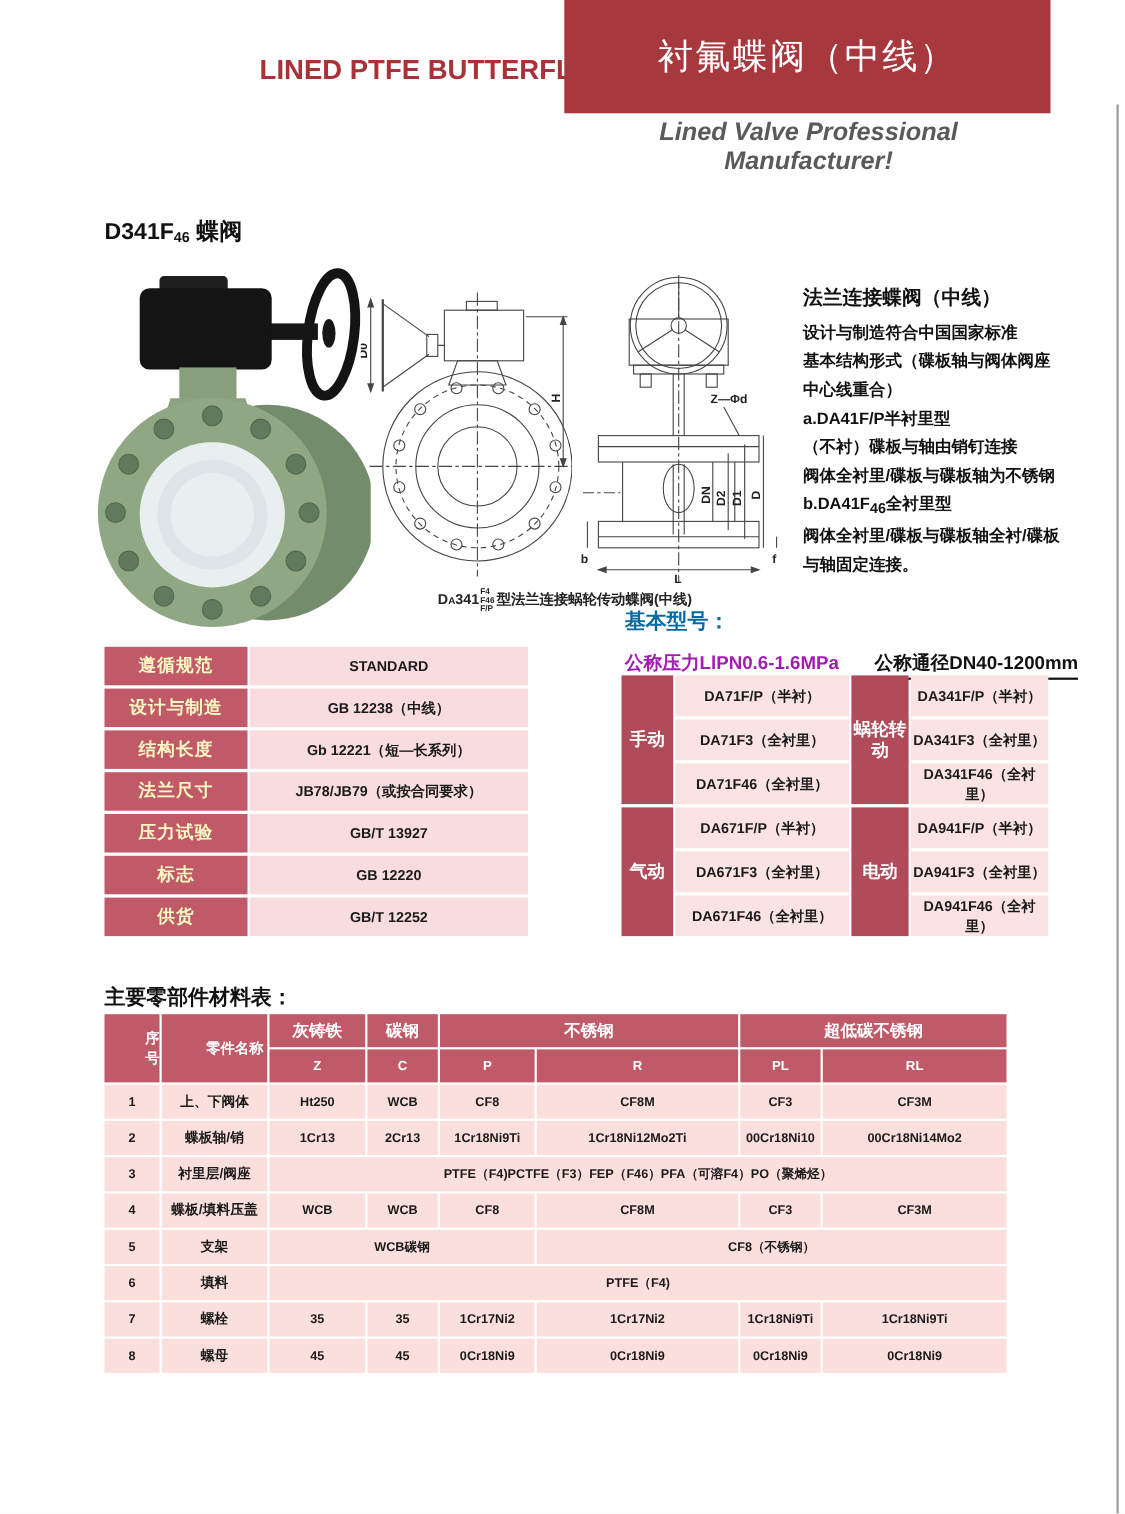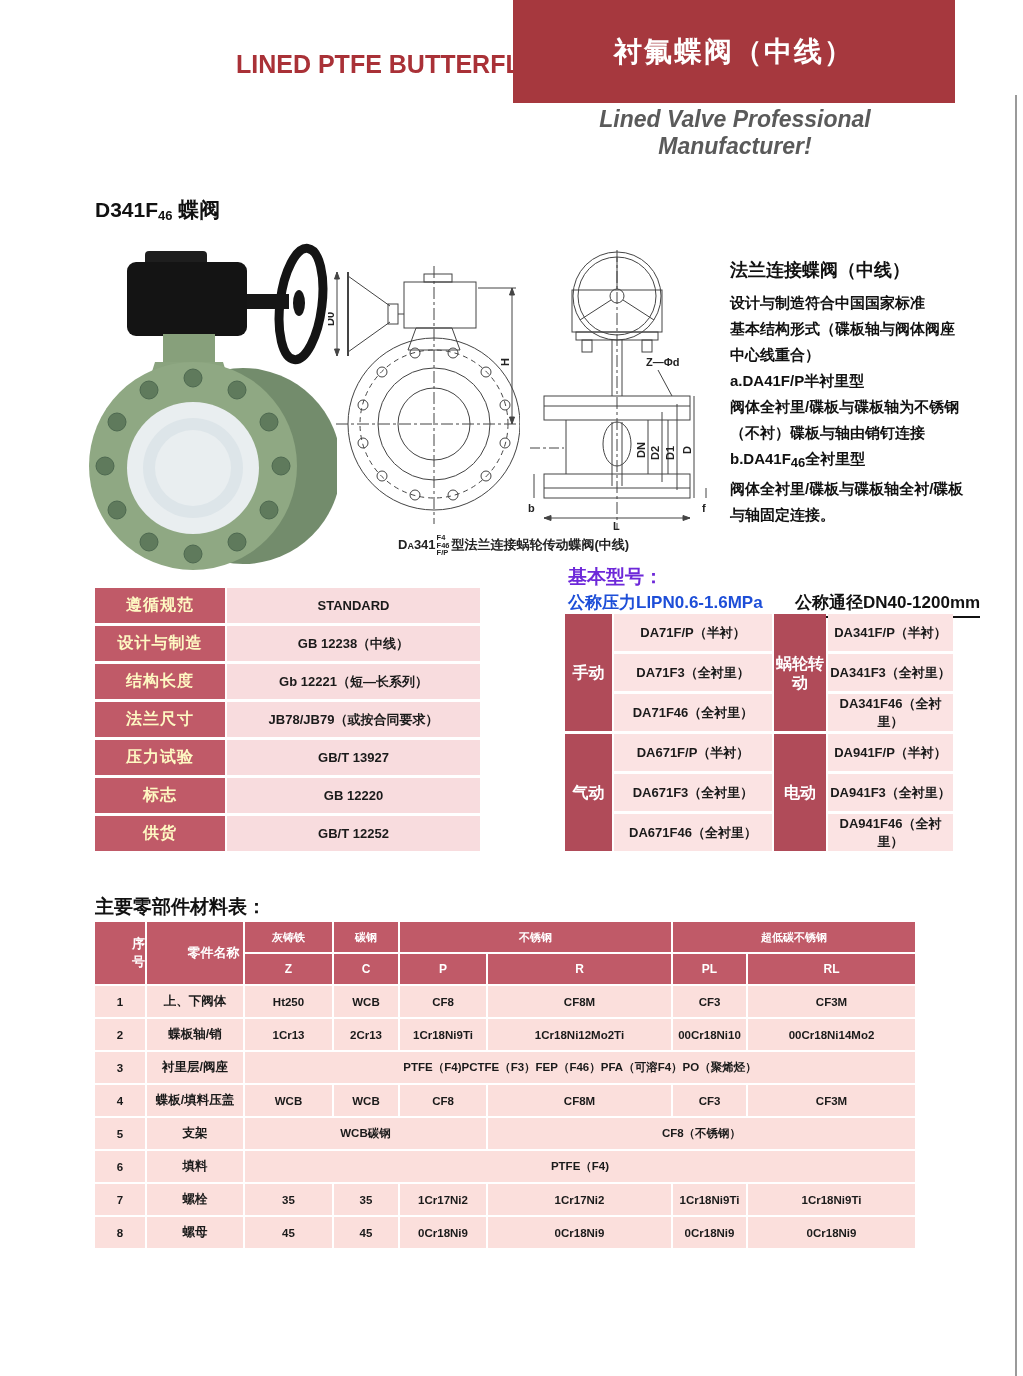--- a/index.html
+++ b/index.html
@@ -3,21 +3,21 @@
 <meta charset="utf-8">
 <style>
   * { margin:0; padding:0; box-sizing:border-box; }
   body { background:#e8e8e8; font-family:"Liberation Sans","DejaVu Sans",sans-serif; }
   .page { position:relative; width:1023px; height:1376px; background:#ffffff; margin:0 auto; overflow:hidden; }
   .edge-line { position:absolute; left:1015px; top:95px; width:2px; height:1281px; background:#9a9a9a; }
 
   
   .title-en { position:absolute; left:236px; top:50px; color:#a93137; font-size:25px; font-weight:bold; letter-spacing:0px; }
   .banner { position:absolute; left:513px; top:0; width:442px; height:103px; background:#a6383e; display:flex; align-items:center; justify-content:center; }
-  .banner span { color:#ffffff; font-size:28px; font-weight:bold; letter-spacing:2px; }
+  .banner span { color:#ffffff; font-size:32px; font-weight:normal; letter-spacing:2px; }
   .subtitle { position:absolute; left:590px; top:106px; width:290px; text-align:center; color:#5a5a5a; font-size:23px; line-height:27px; font-style:italic; font-weight:bold; }
 
   .model-heading { position:absolute; left:95px; top:196px; font-size:21px; font-weight:bold; color:#111; }
   .subnum { font-size:13px; vertical-align:-3px; font-weight:bold; }
 
   
   .photo-svg { position:absolute; left:75px; top:238px; width:262px; height:335px; }
   .draw1-svg { position:absolute; left:328px; top:252px; width:192px; height:278px; }
   .draw2-svg { position:absolute; left:520px; top:246px; width:200px; height:288px; }
   .draw-line { stroke:#444; stroke-width:1; fill:none; }
@@ -27,43 +27,43 @@
   .cap-a { font-size:9px; }
   .cap-stack { display:inline-block; vertical-align:middle; margin:0 2px 0 1px; }
   .cap-stack div { font-size:7.5px; line-height:7.5px; font-weight:bold; }
 
   
   .desc { position:absolute; left:730px; top:258px; width:250px; color:#111; }
   .desc-title { font-size:18px; font-weight:bold; margin-bottom:8px; }
   .desc-line { font-size:15px; font-weight:bold; line-height:26px; }
 
   
-  .bm-heading { position:absolute; left:568px; top:564px; font-size:19px; font-weight:bold; color:#6d28d9; }
-  .bm-pressure { position:absolute; left:568px; top:591px; font-size:17px; font-weight:bold; color:#1d4ed8; }
+  .bm-heading { position:absolute; left:568px; top:552px; font-size:19px; font-weight:bold; color:#0369a1; }
+  .bm-pressure { position:absolute; left:568px; top:591px; font-size:17px; font-weight:bold; color:#a21caf; }
   .bm-diameter { position:absolute; left:795px; top:591px; font-size:17px; font-weight:bold; color:#111; border-bottom:2px solid #111; padding-bottom:2px; }
 
   
   .std-table { position:absolute; left:93px; top:585px; border-collapse:separate; border-spacing:2px 3px; }
   .std-table td { height:35px; text-align:center; vertical-align:middle; }
   .std-lbl { background:#c05a68; color:#fef9c3; font-size:16px; font-weight:bold; width:130px; letter-spacing:1px; }
   .std-val { background:#f8dcde; color:#1a1a1a; font-size:13px; font-weight:bold; width:253px; }
 
   
   .mod-table { position:absolute; left:563px; top:611px; border-collapse:separate; border-spacing:2px 3px; }
   .mod-table td { height:37px; text-align:center; vertical-align:middle; }
   .mod-lbl { background:#b04b59; color:#fff; font-size:16px; font-weight:bold; line-height:19px; }
   .mod-lbl.w1 { width:47px; } .mod-lbl.w2 { width:52px; }
   .mod-val { background:#fbe3e3; color:#1a1a1a; font-size:13px; font-weight:bold; }
   .mod-val.c1 { width:158px; } .mod-val.c2 { width:125px; }
 
   
   .mat-title { position:absolute; left:95px; top:894px; font-size:19px; font-weight:bold; color:#111; }
   .mat-table { position:absolute; left:93px; top:920px; border-collapse:separate; border-spacing:2px; }
   .mat-table th { background:#c05a68; color:#fff; font-weight:bold; text-align:center; vertical-align:middle; }
-  .mat-table th.grp { height:30px; font-size:11px; }
+  .mat-table th.grp { height:30px; font-size:15px; }
   .mat-table th.ltr { height:30px; font-size:12px; }
   .mat-table th.corner { font-size:13px;padding-left:37px; }
   .mat-table td { background:#fbdfdc; color:#1a1a1a; font-weight:bold; text-align:center; vertical-align:middle; height:31px; font-size:11.5px; }
   .mat-table td.part { font-size:12.5px; }
   .cw-no{width:50px;} .cw-part{width:96px;} .cw-z{width:87px;} .cw-c{width:64px;}
   .cw-p{width:86px;} .cw-r{width:183px;} .cw-pl{width:73px;} .cw-rl{width:167px;}
 </style>
 </head>
 <body>
 
@@ -203,22 +203,22 @@
       <div>F/P</div>
     </span><span>型法兰连接蜗轮传动蝶阀(中线)</span>
   </div>
 
   <div class="desc">
     <div class="desc-title">法兰连接蝶阀（中线）</div>
     <div class="desc-line">设计与制造符合中国国家标准</div>
     <div class="desc-line">基本结构形式（碟板轴与阀体阀座</div>
     <div class="desc-line">中心线重合）</div>
     <div class="desc-line">a.DA41F/P半衬里型</div>
+    <div class="desc-line">（不衬）碟板与轴由销钉连接</div>
     <div class="desc-line">阀体全衬里/碟板与碟板轴为不锈钢</div>
-    <div class="desc-line">（不衬）碟板与轴由销钉连接</div>
     <div class="desc-line">
       <span>b.DA41F</span><span class="subnum">46</span><span>全衬里型</span>
     </div>
     <div class="desc-line">阀体全衬里/碟板与碟板轴全衬/碟板</div>
     <div class="desc-line">与轴固定连接。</div>
   </div>
 
   <div class="bm-heading">基本型号：</div>
   <div class="bm-pressure">公称压力LlPN0.6-1.6MPa</div>
   <div class="bm-diameter">公称通径DN40-1200mm</div>

